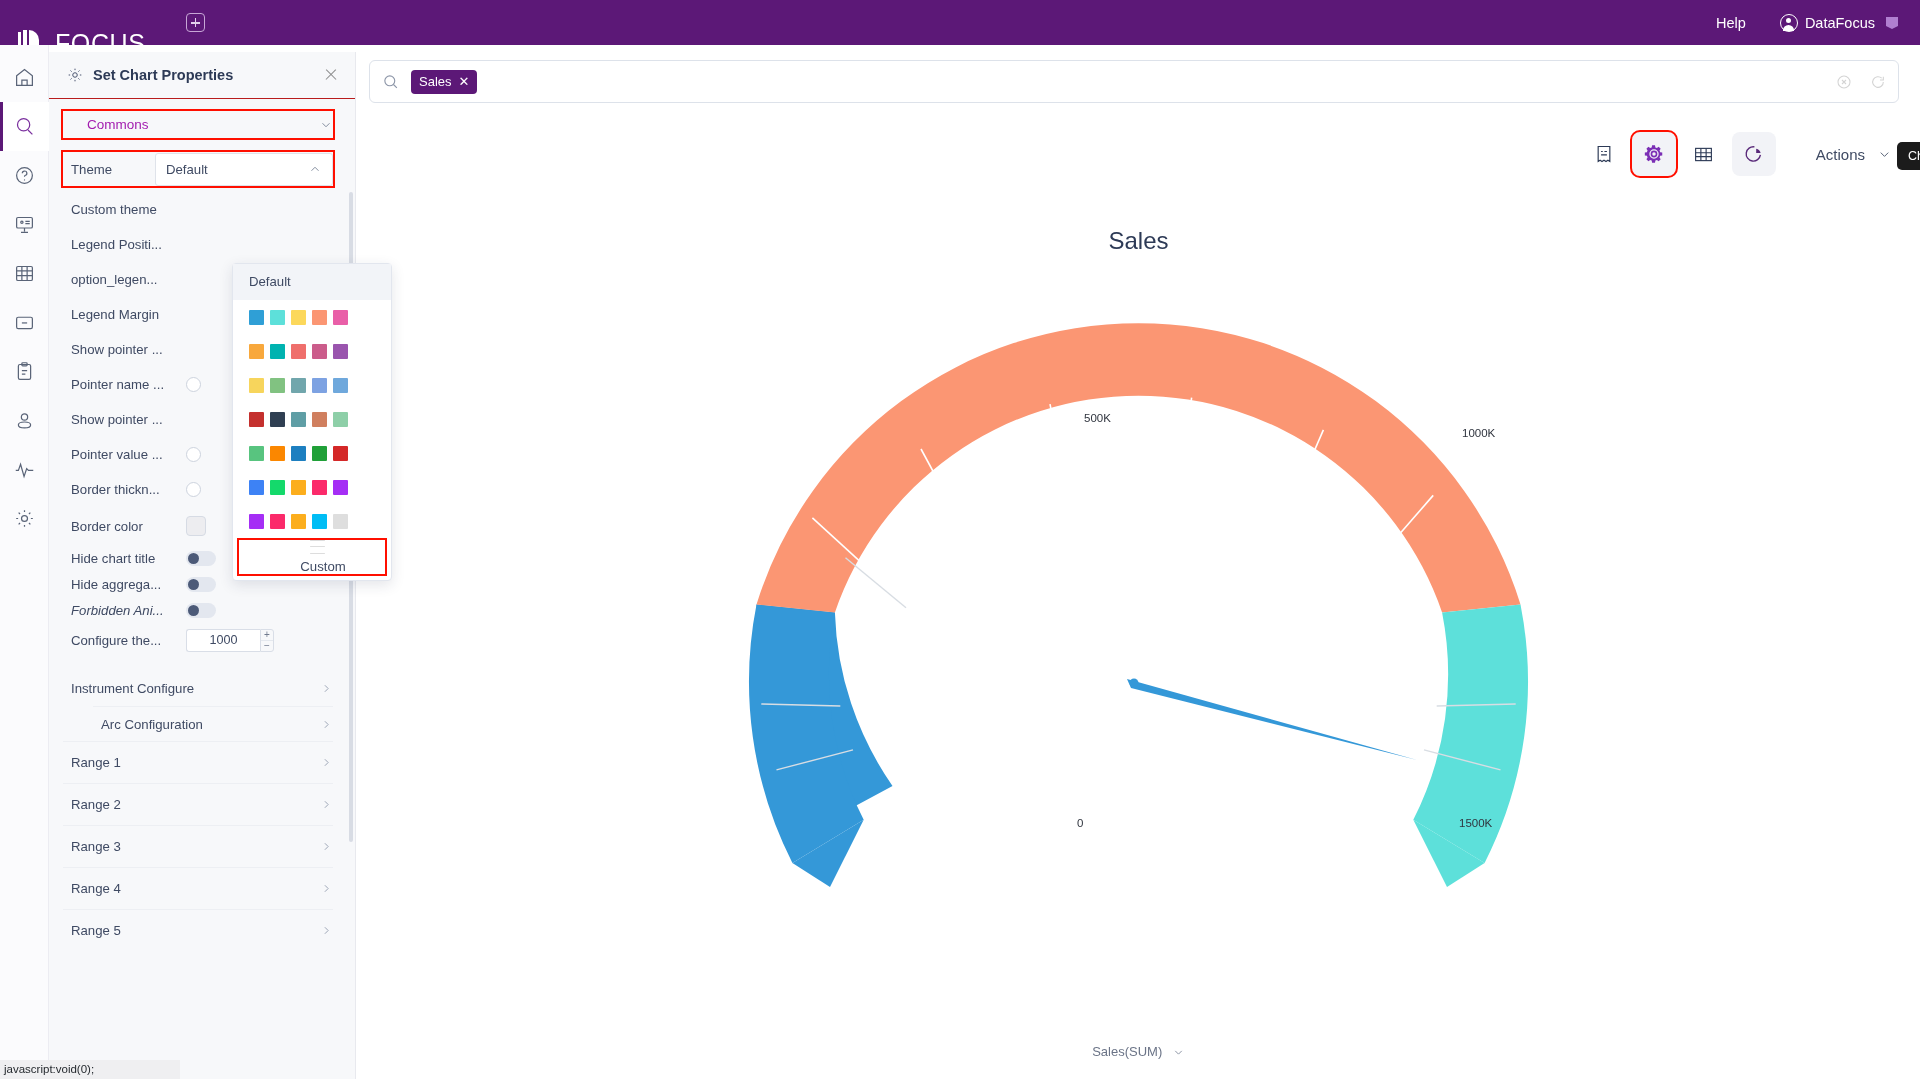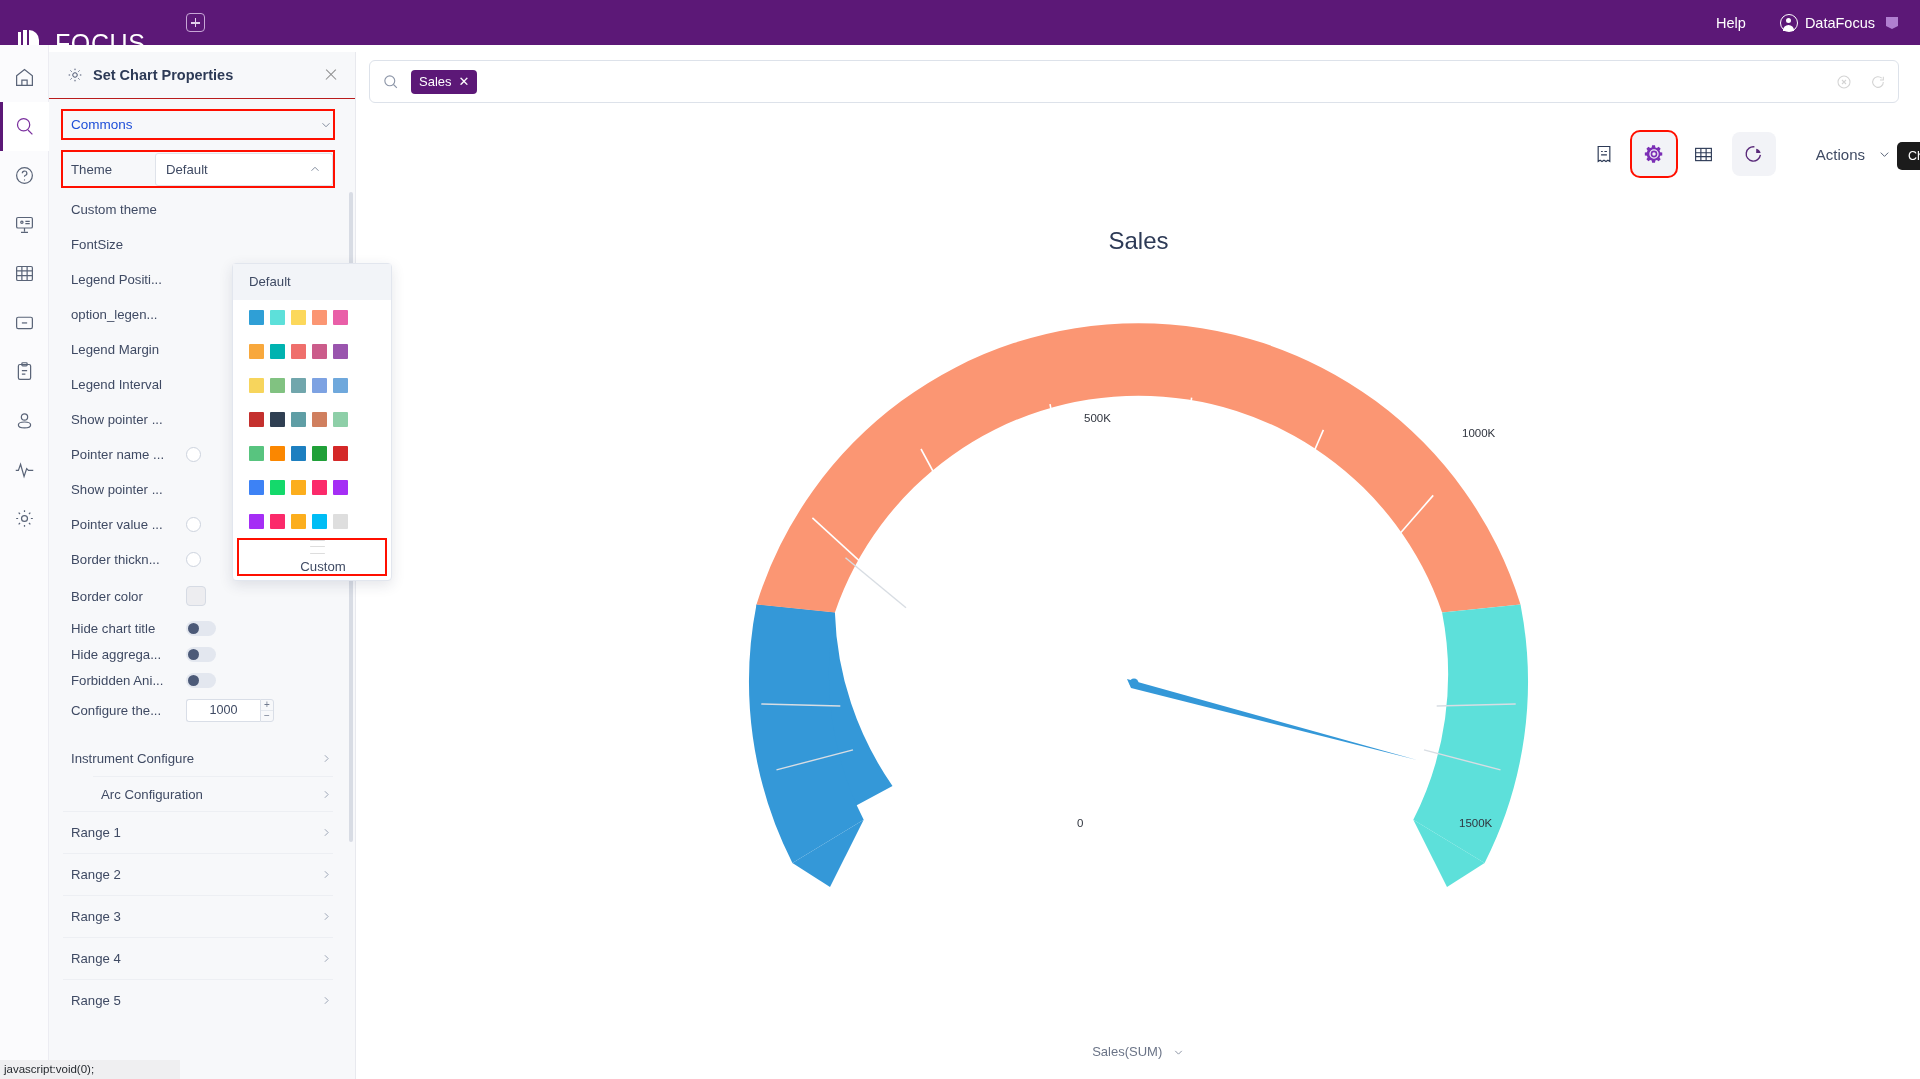--- a/index.html
+++ b/index.html
@@ -77,21 +77,21 @@
   }
   .panel-close:before,.panel-close:after{
     content:"";position:absolute;left:1px;top:7px;width:14px;height:1.4px;background:#666;
   }
   .panel-close:before{ transform:rotate(45deg);} .panel-close:after{ transform:rotate(-45deg);}
 
   .group-row{
     position:relative; height:36px; margin:12px 22px 0 14px;
     display:flex; align-items:center; cursor:pointer;
   }
-  .group-row .gl{ font-size:13.5px; color:#1d4ed8; padding-left:8px;}
+  .group-row .gl{ font-size:13.5px; color:#a21caf; padding-left:24px;}
   .group-row .chev{ margin-left:auto; }
   .redbox{ outline:2px solid #ff0f00; outline-offset:0; }
 
   .opt-list{ position:relative; }
   .opt-row{
     height:35px; display:flex; align-items:center; padding:0 18px 0 22px;
     font-size:13.2px; color:#3f4a63; position:relative;
   }
   .opt-row .lbl{ width:105px; flex:0 0 105px; }
   .opt-ctl{ margin-left:10px; display:flex; align-items:center; }
@@ -327,33 +327,27 @@
           <path d="M6 15l6-6 6 6"></path>
         </svg>
     </div>
   </div>
 
   <div class="opt-list" style="margin-top:6px;">
     <div class="opt-row">
       <span class="lbl">Custom theme</span>
     </div>
     <div class="opt-row">
-      <span class="lbl">FontSize</span>
-    </div>
-    <div class="opt-row">
       <span class="lbl">Legend Positi...</span>
     </div>
     <div class="opt-row">
       <span class="lbl">option_legen...</span>
     </div>
     <div class="opt-row">
       <span class="lbl">Legend Margin</span>
-    </div>
-    <div class="opt-row">
-      <span class="lbl">Legend Interval</span>
     </div>
     <div class="opt-row">
       <span class="lbl">Show pointer ...</span>
     </div>
     <div class="opt-row">
       <span class="lbl">Pointer name ...</span>
       <span class="opt-ctl">
           <span class="circle-ctl"></span>
         </span>
     </div>
@@ -383,21 +377,21 @@
       <span class="opt-ctl">
           <span class="toggle"></span>
         </span>
     </div>
     <div class="opt-row" style="height:26px;">
       <span class="lbl">Hide aggrega...</span>
       <span class="opt-ctl">
           <span class="toggle"></span>
         </span>
     </div>
-    <div class="opt-row" style="height:26px;">
+    <div class="opt-row" style="height:26px;font-style:italic;">
       <span class="lbl">Forbidden Ani...</span>
       <span class="opt-ctl">
           <span class="toggle"></span>
         </span>
     </div>
     <div class="opt-row" style="height:34px;">
       <span class="lbl">Configure the...</span>
       <span class="opt-ctl num-wrap">
         <span class="num-in">1000</span>
         <span class="spin">

